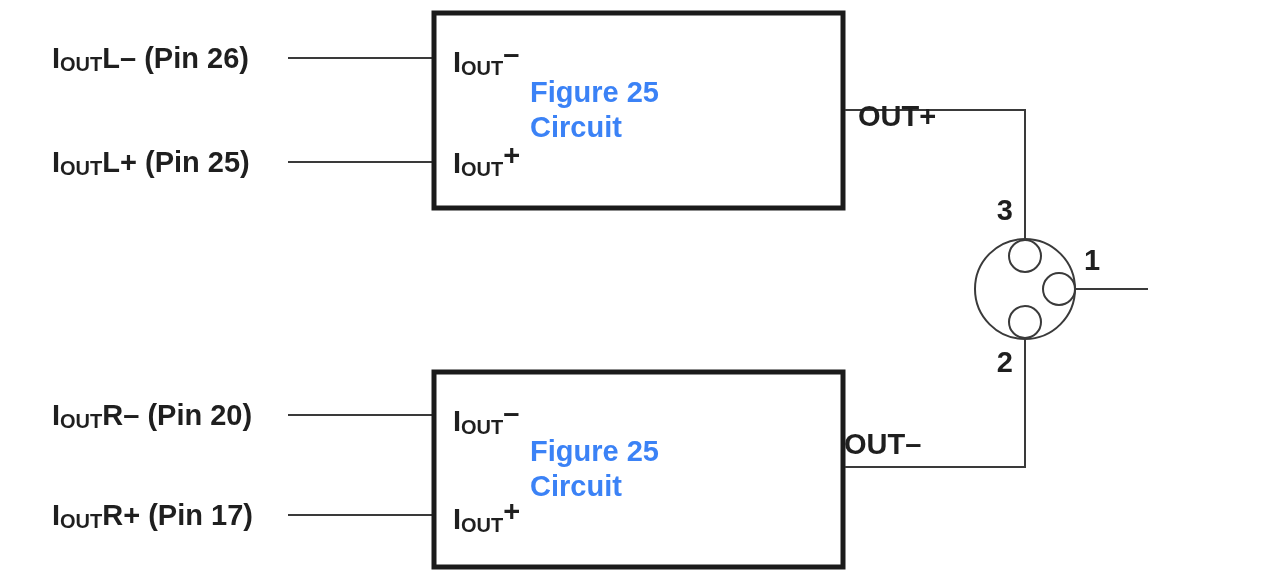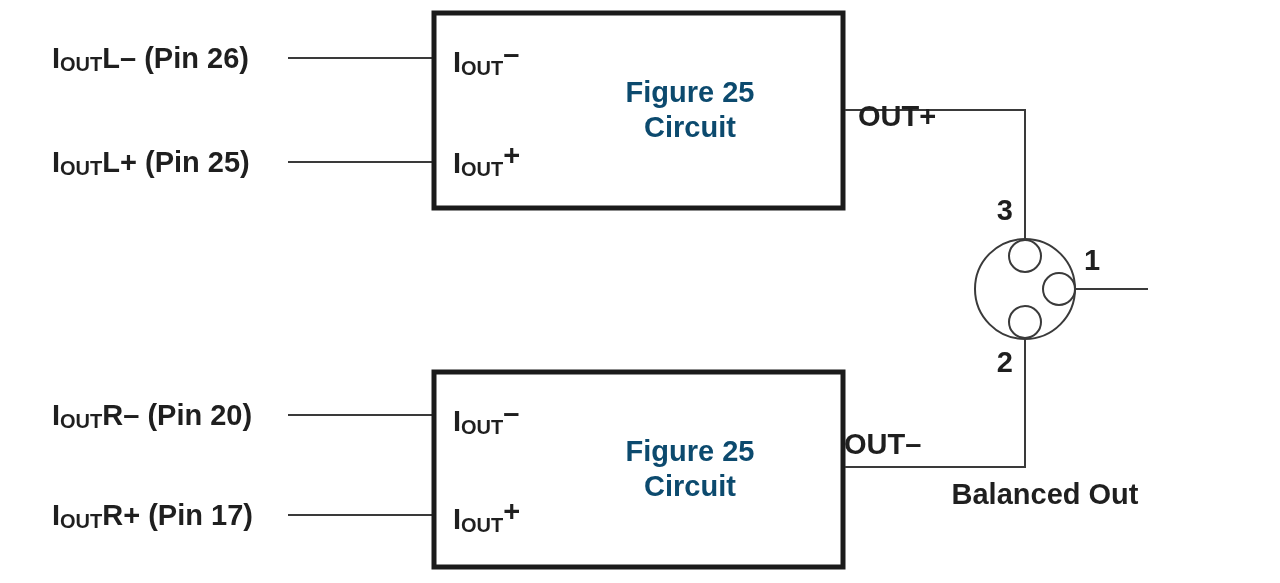--- a/index.html
+++ b/index.html
@@ -25,23 +25,22 @@
     position: relative;
     top: 0.17em;
   }
   .raised {
     position: relative;
     top: -0.26em;
   }
   .block-title {
     position: absolute;
     width: 320px;
-    text-align: center;
     font-weight: bold;
-    color: #0c4a6e;
+    color: #3b82f6;
     font-size: 29px;
     line-height: 35px;
     white-space: nowrap;
   }
   .pin-num-right { width: 28px; text-align: right; }
   .balanced { width: 200px; text-align: center; }
 </style>
 </head>
 <body>
 
@@ -111,15 +110,14 @@
     <div>Circuit</div>
   </div>
 
   <div class="label" style="left:858px; top:70px;margin-top:32px;">OUT+</div>
   <div class="label" style="left:844px; top:430px;">OUT–</div>
 
   <div class="label pin-num-right" style="left:985px; top:196px;">3</div>
   <div class="label" style="left:1084px; top:246px;">1</div>
   <div class="label pin-num-right" style="left:985px; top:348px;">2</div>
 
-  <div class="label balanced" style="left:945px; top:480px;">Balanced Out</div>
 
 </div>
 
 </body></html>

